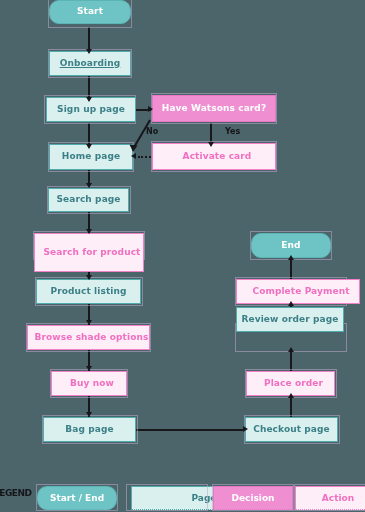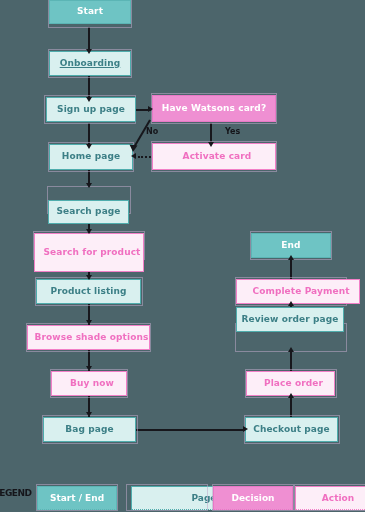--- a/index.html
+++ b/index.html
@@ -28,20 +28,21 @@
     line-height: 1.05;
     border-width: 1.5px;
     border-style: solid;
     z-index: 3;
   }
   
   .t-terminal {
     background: #6ec4c4;
     border-color: #5bb5b5;
     color: #ffffff;
+    border-radius: 10px;
   }
   
   .t-page {
     background: #d9f0ef;
     border-color: #4fadad;
     color: #3c7f86;
   }
   
   .t-decision {
     background: #ef8fd2;
@@ -228,21 +229,21 @@
   <div class="node t-page" style="left:49px; top:51px; width:82px; height:25px;text-decoration:underline;">Onboarding</div>
 
   <div class="node t-page" style="left:46px; top:97px; width:90px; height:25px;">Sign up page</div>
 
   <div class="node t-decision" style="left:152px; top:95px; width:124px; height:27px;">Have Watsons card?</div>
 
   <div class="node t-action" style="left:152px; top:143px; width:124px; height:27px;">Activate card</div>
 
   <div class="node t-page" style="left:49px; top:144px; width:84px; height:26px;">Home page</div>
 
-  <div class="node t-page" style="left:48px; top:200px; width:81px; height:24px;">Search page</div>
+  <div class="node t-page" style="left:48px; top:188px; width:81px; height:24px;">Search page</div>
 
   <div class="node t-action" style="left:34px; top:233px; width:110px; height:39px;">Search for product</div>
 
   <div class="node t-page" style="left:36px; top:279px; width:105px; height:25px;">Product listing</div>
 
   <div class="node t-action" style="left:27px; top:325px; width:123px; height:25px;">Browse shade options</div>
 
   <div class="node t-action" style="left:51px; top:371px; width:76px; height:25px;">Buy now</div>
 
   <div class="node t-page" style="left:43px; top:417px; width:93px; height:25px;">Bag page</div>

